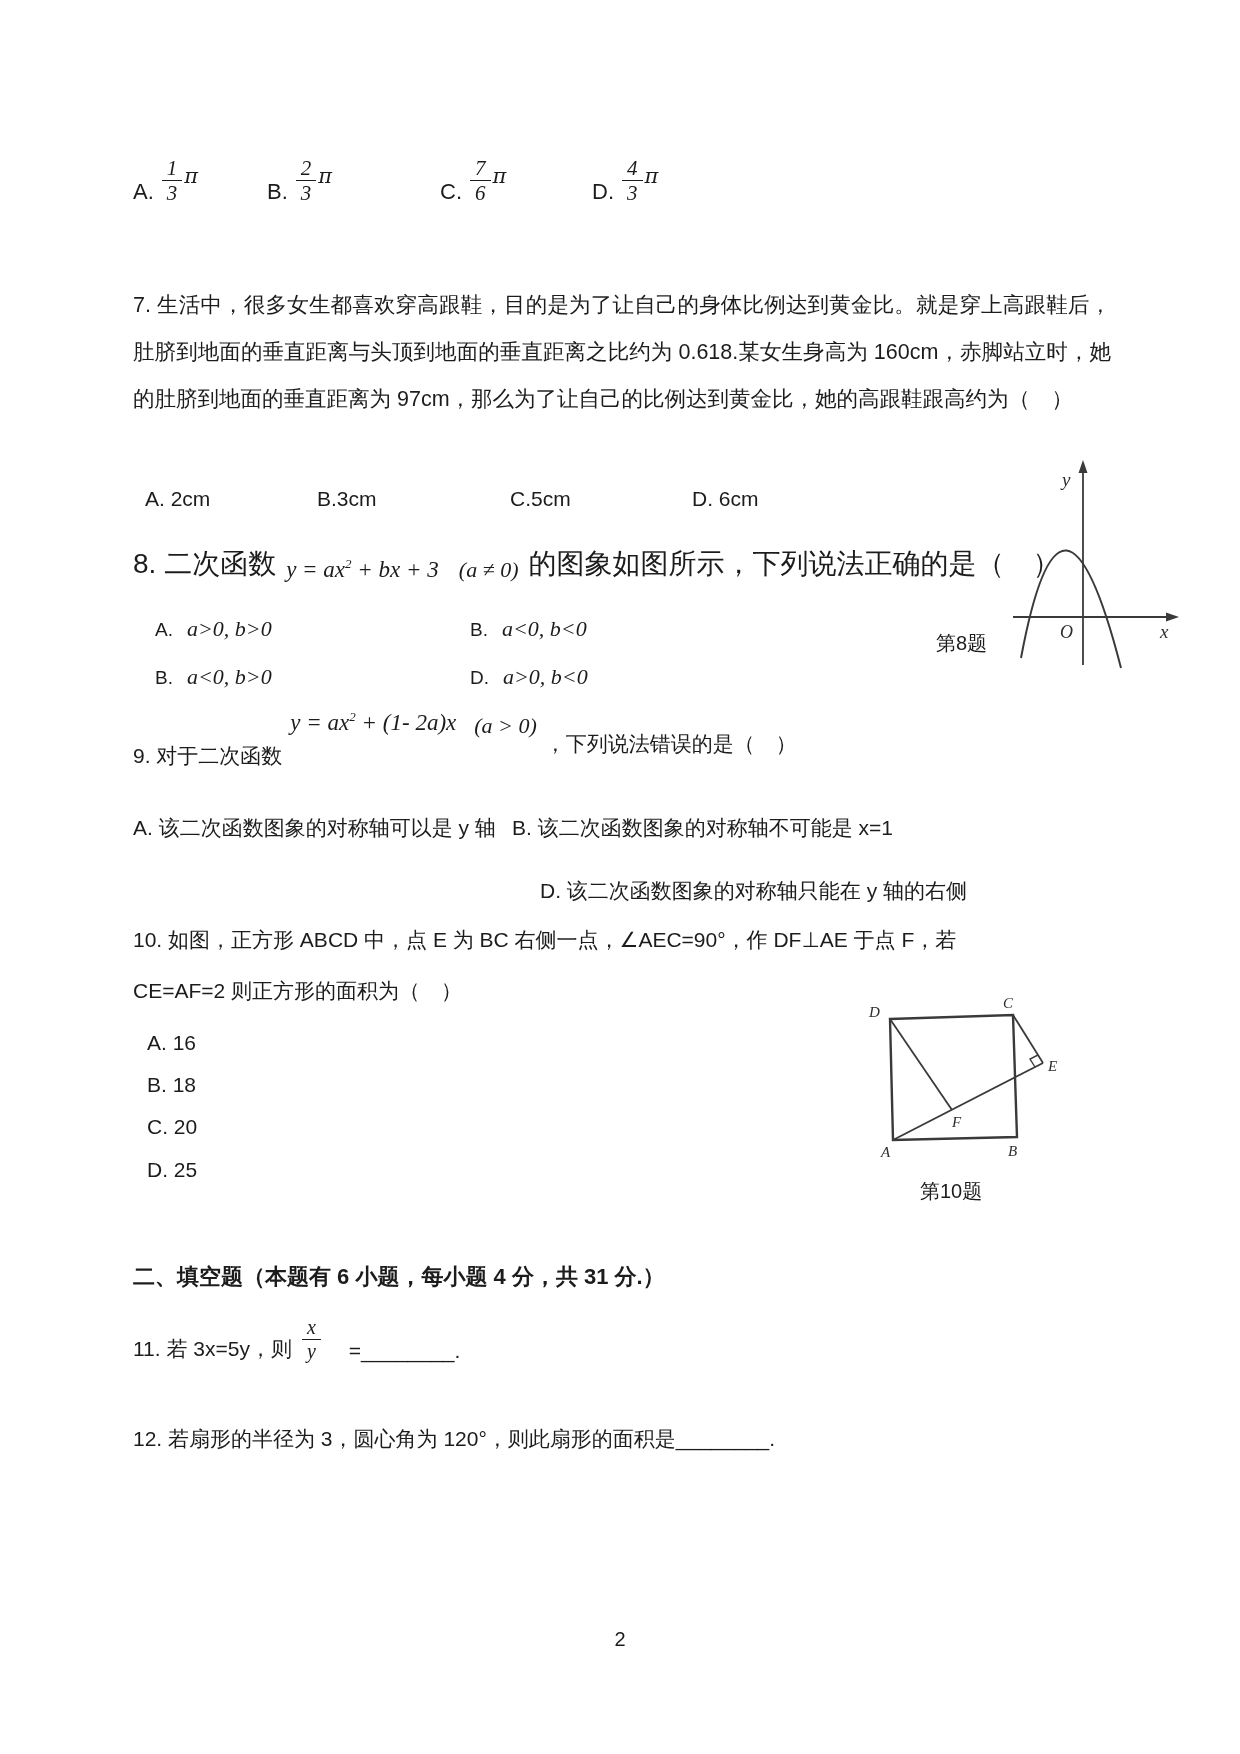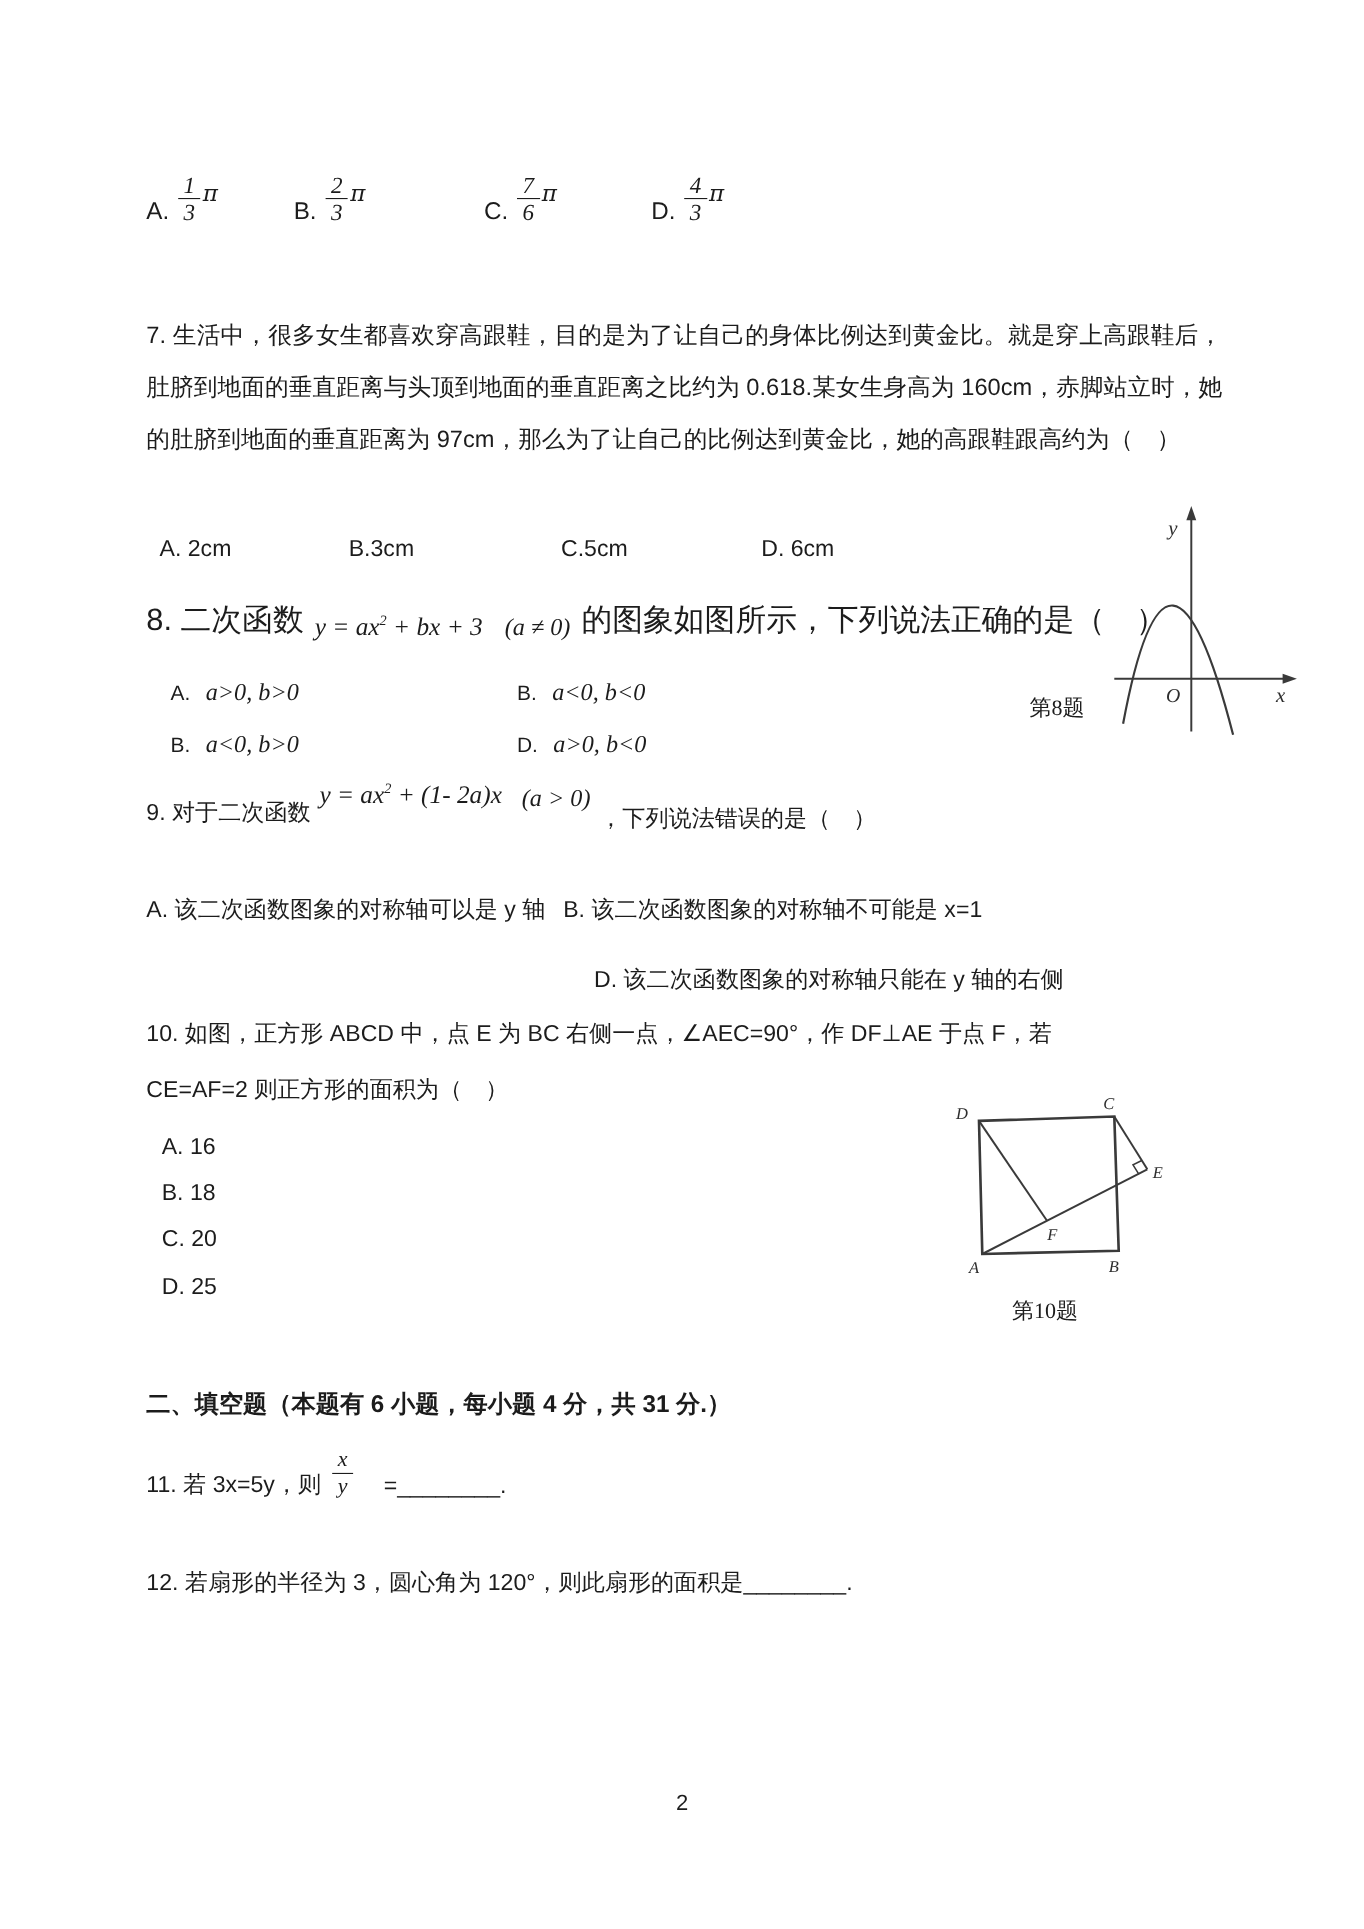--- a/index.html
+++ b/index.html
@@ -28,31 +28,31 @@
   .frac-opt .pi{align-self:center;margin-left:2px;margin-bottom:10px;
                 font-family:"DejaVu Serif",serif;font-style:italic;font-size:21px;}
   
   .para{font-size:21.5px;line-height:47px;text-align:justify;white-space:normal;}
   
   .stem{display:flex;align-items:flex-end;white-space:nowrap;}
   .stem .pre,.stem .suf{font-size:28px;line-height:1.4;}
   .stem .fml{font-size:23px;margin:0 6px 0 10px;line-height:1.2;}
   .stem .cond{font-size:22px;margin:0 10px 0 14px;line-height:1.25;}
   .stem9{display:flex;align-items:flex-start;white-space:nowrap;}
-  .stem9 .pre{font-size:21px;margin-top:14px;}
+  .stem9 .pre{font-size:21px;margin-top:32px;}
   .stem9 .fml{font-size:23px;margin:0 6px 0 8px;}
   .stem9 .cond{font-size:22px;margin:3px 8px 0 12px;}
   .stem9 .suf{font-size:21px;margin-top:20px;}
   
   .mo{display:flex;align-items:baseline;white-space:nowrap;}
   .mo .lab{font-size:19px;margin-right:14px;}
   .mo .mth{font-size:22px;}
   
   svg text{font-family:"Liberation Serif","DejaVu Serif",serif;font-style:italic;fill:#2e2e2e;}
-  .fig-caption{font-size:20px;color:#1c1c1c;font-family:Liberation Serif, serif;}
+  .fig-caption{font-size:20px;color:#1c1c1c;}
   
   .sec-h{font-size:22px;font-weight:bold;white-space:nowrap;}
   
   .q11row{display:flex;align-items:flex-end;white-space:nowrap;font-size:21px;}
   .q11row .vfrac{font-size:20px;margin:0 8px 0 10px;}
   .q11row .tail{margin-left:20px;}
   .pagenum{width:100%;text-align:center;font-size:20px;}
 </style>
 </head>
 <body>

